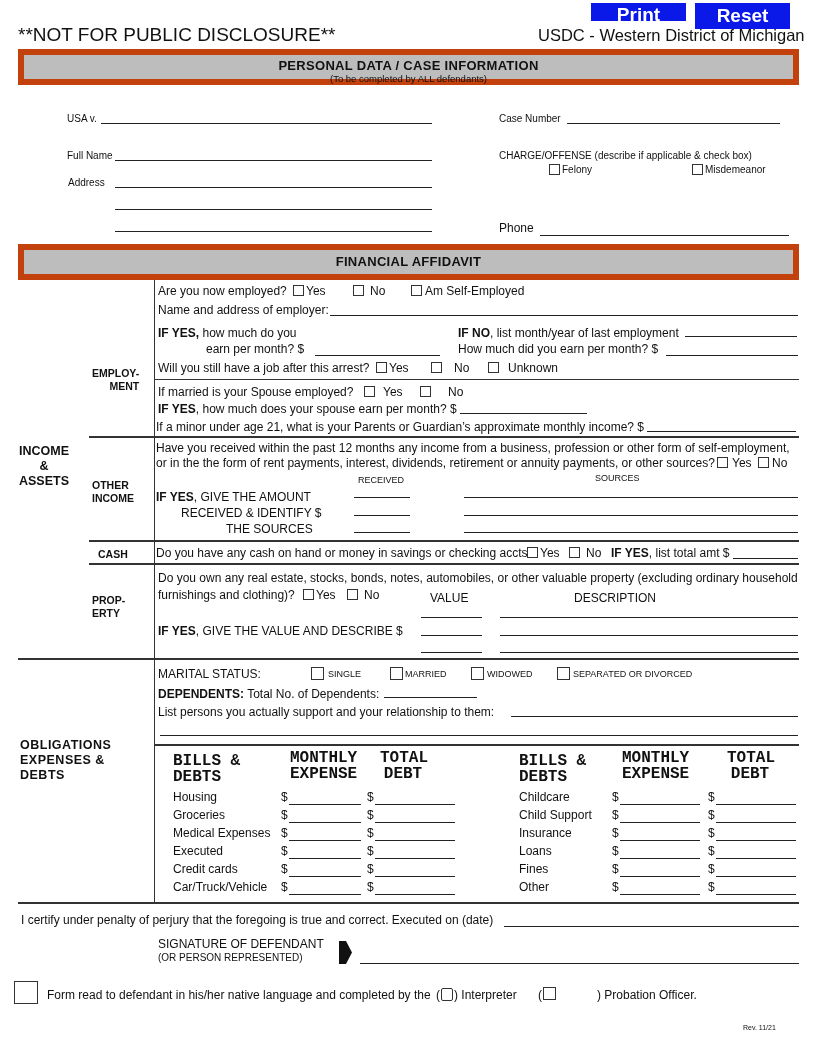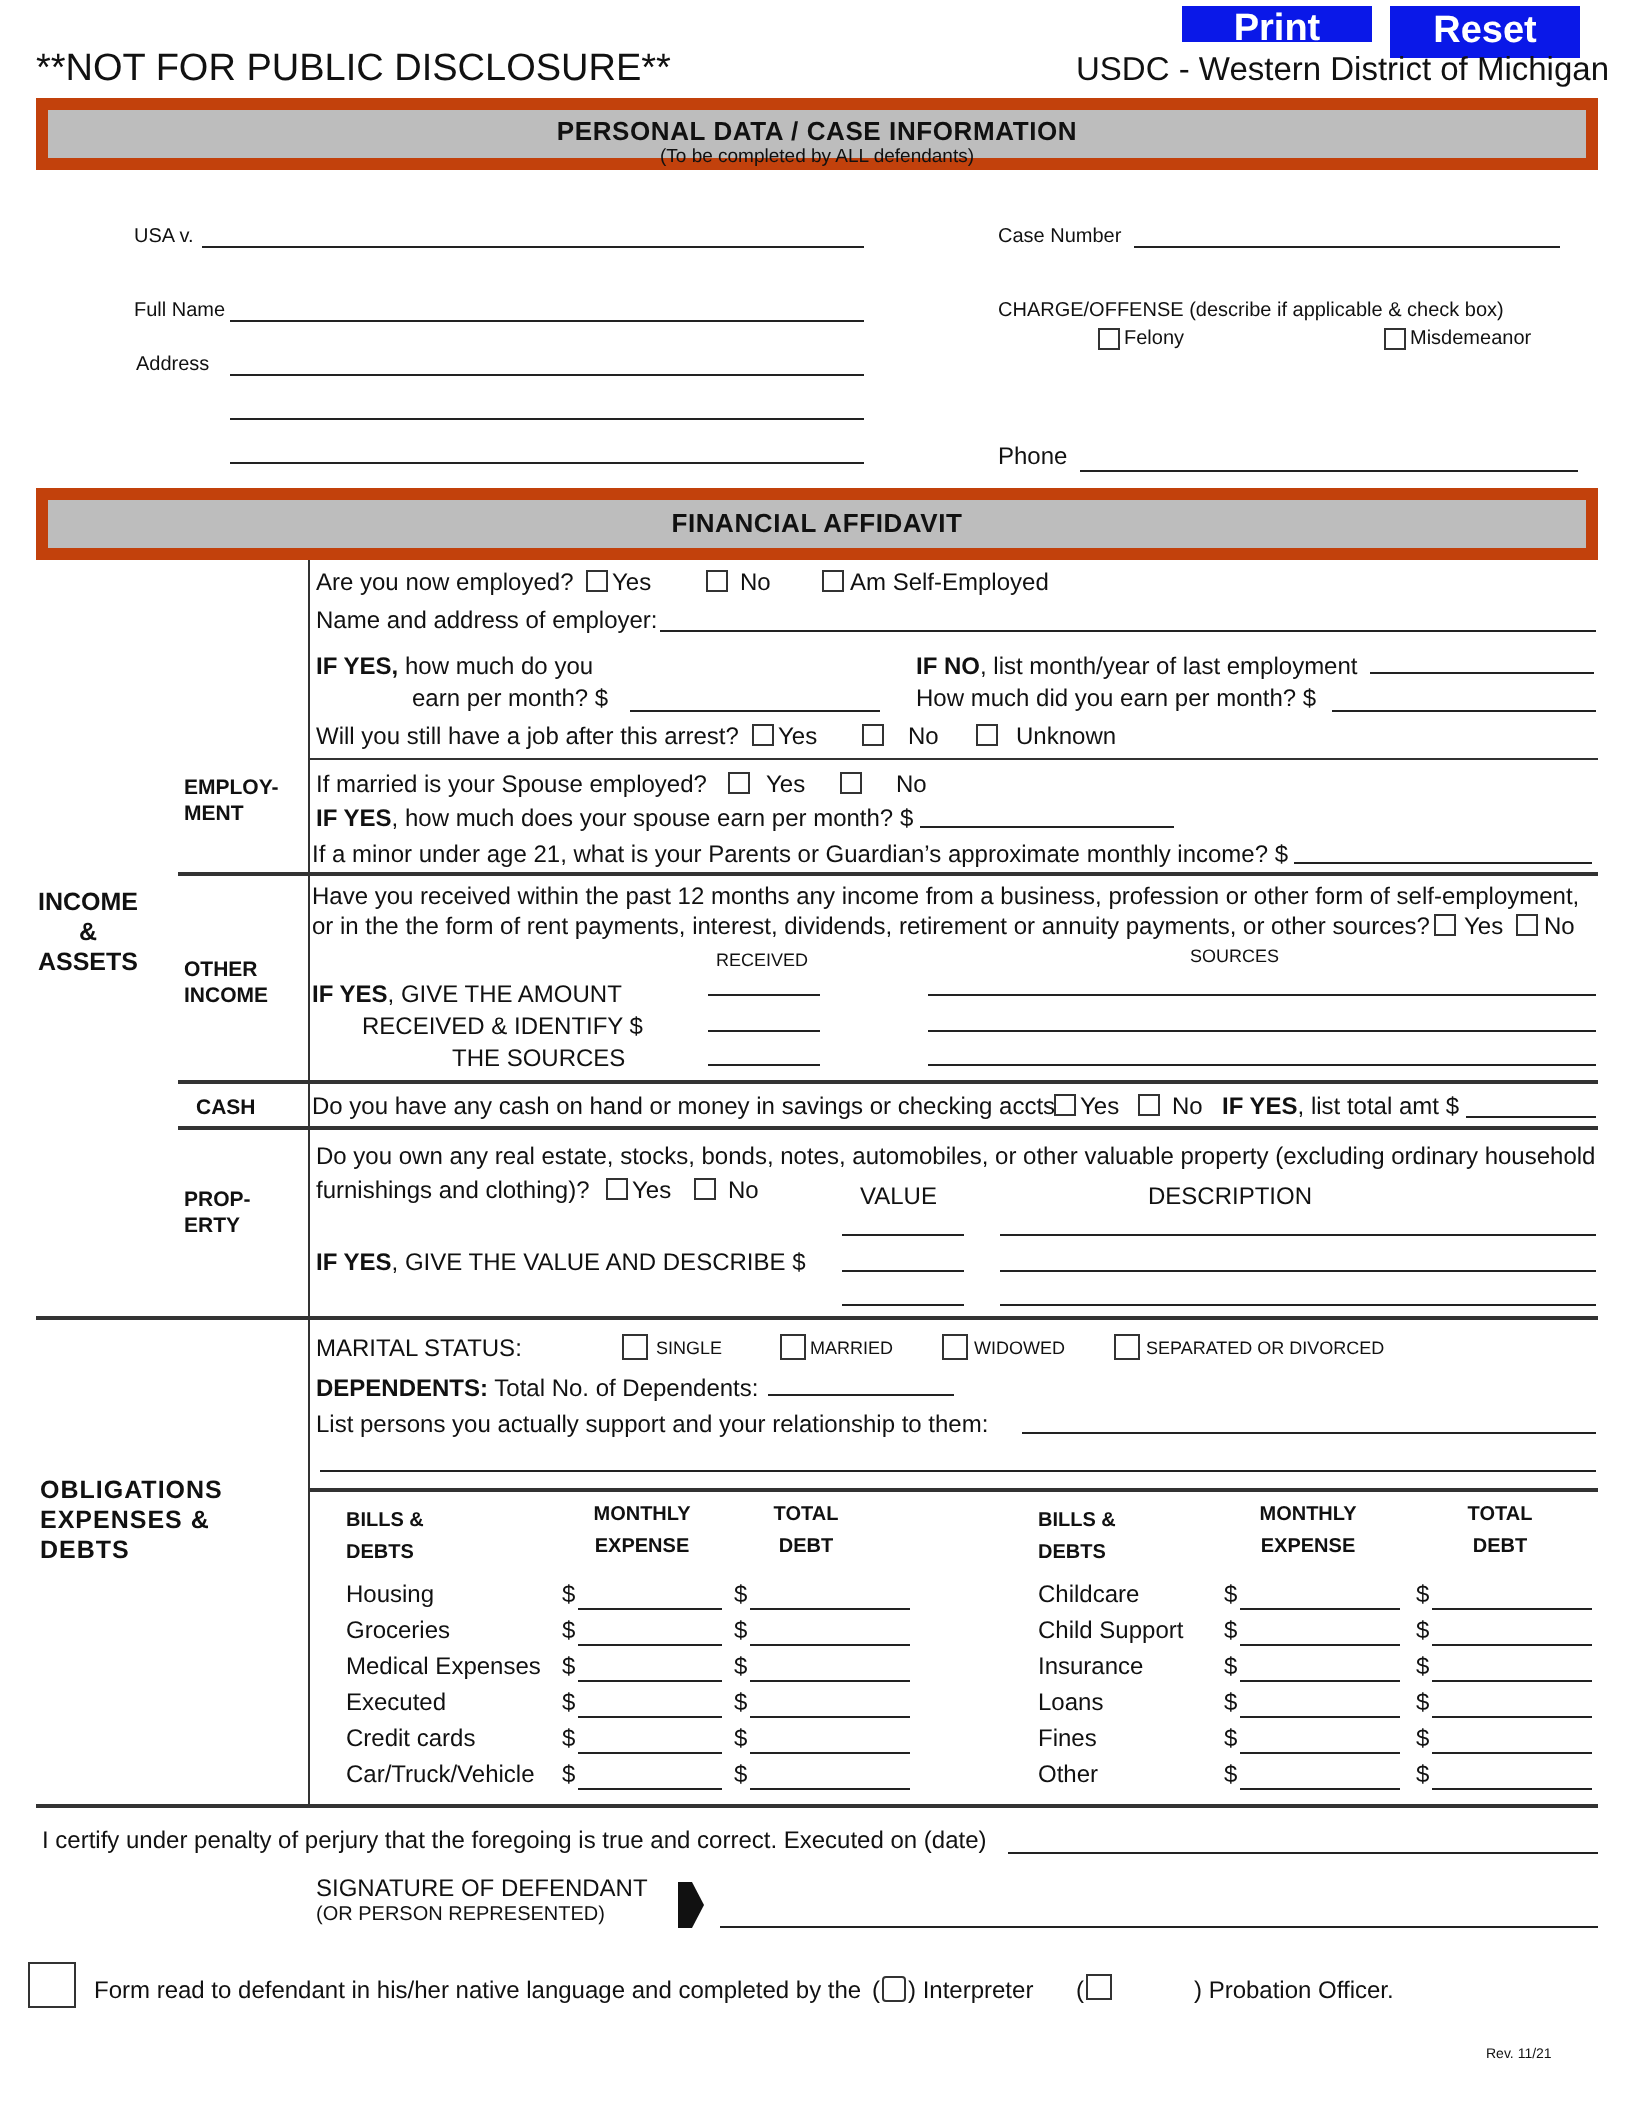--- a/index.html
+++ b/index.html
@@ -13,21 +13,21 @@
   .btn { position: absolute; background: #0a18e8; color: #fff; font-weight: bold; font-size: 19px; text-align: center; border: none; line-height: 24px; cursor: pointer; font-family: "Liberation Sans", sans-serif; }
   .banner { position: absolute; left: 18px; width: 781px; background: #bdbdbd; border: 6px solid #c2410c; text-align: center; }
   .banner .t { font-weight: bold; font-size: 13px; letter-spacing: 0.3px; }
   .banner .s { font-size: 9.5px; }
   .inp { position: absolute; border: none; border-bottom: 1px solid #222; background: transparent; height: 14px; font-size: 11px; font-family: "Liberation Sans", sans-serif; }
   .f12 { font-size: 12px; }
   .f10 { font-size: 10px; }
   .f9 { font-size: 9px; }
   .sec { font-weight: bold; font-size: 12.5px; line-height: 15px; }
   .sub { font-weight: bold; font-size: 10.5px; line-height: 13px; }
-  .bh { font-weight: bold; font-size: 10px; line-height: 16px; }
+  .bh { font-weight: bold; font-size: 16px; line-height: 16px; font-family: Liberation Mono, monospace; }
   .row { font-size: 12px; }
 </style>
 </head>
 <body>
 
 <div class="abs b" style="left:18px; top:24px; font-size:19px;">**NOT FOR PUBLIC DISCLOSURE**</div>
 <button class="btn" style="left:591px; top:3px; width:95px; height:18px;">Print</button>
 <button class="btn" style="left:695px; top:3px; width:95px; height:26px;">Reset</button>
 <div class="abs" style="left:538px; top:26px; font-size:16.5px;">USDC - Western District of Michigan</div>
 
@@ -64,21 +64,21 @@
 </div>
 
 <div class="vline" style="left:154px; top:280px; height:622px;"></div>
 
 <div class="abs sec" style="left:17px; top:444px; text-align:center; width:54px;">
   <div>INCOME</div>
   <div>&amp;</div>
   <div>ASSETS</div>
 </div>
 
-<div class="abs sub" style="left:92px; top:388px;">
+<div class="abs sub" style="left:92px; top:367px;text-align:right;">
   <div>EMPLOY-</div>
   <div>MENT</div>
 </div>
 
 <div class="abs row" style="left:158px; top:284px;">Are you now employed?</div>
 <span class="cb" style="left:293px; top:285px;"></span>
 <div class="abs row" style="left:306px; top:284px;">Yes</div>
 <span class="cb" style="left:353px; top:285px;"></span>
 <div class="abs row" style="left:370px; top:284px;">No</div>
 <span class="cb" style="left:411px; top:285px;"></span>

